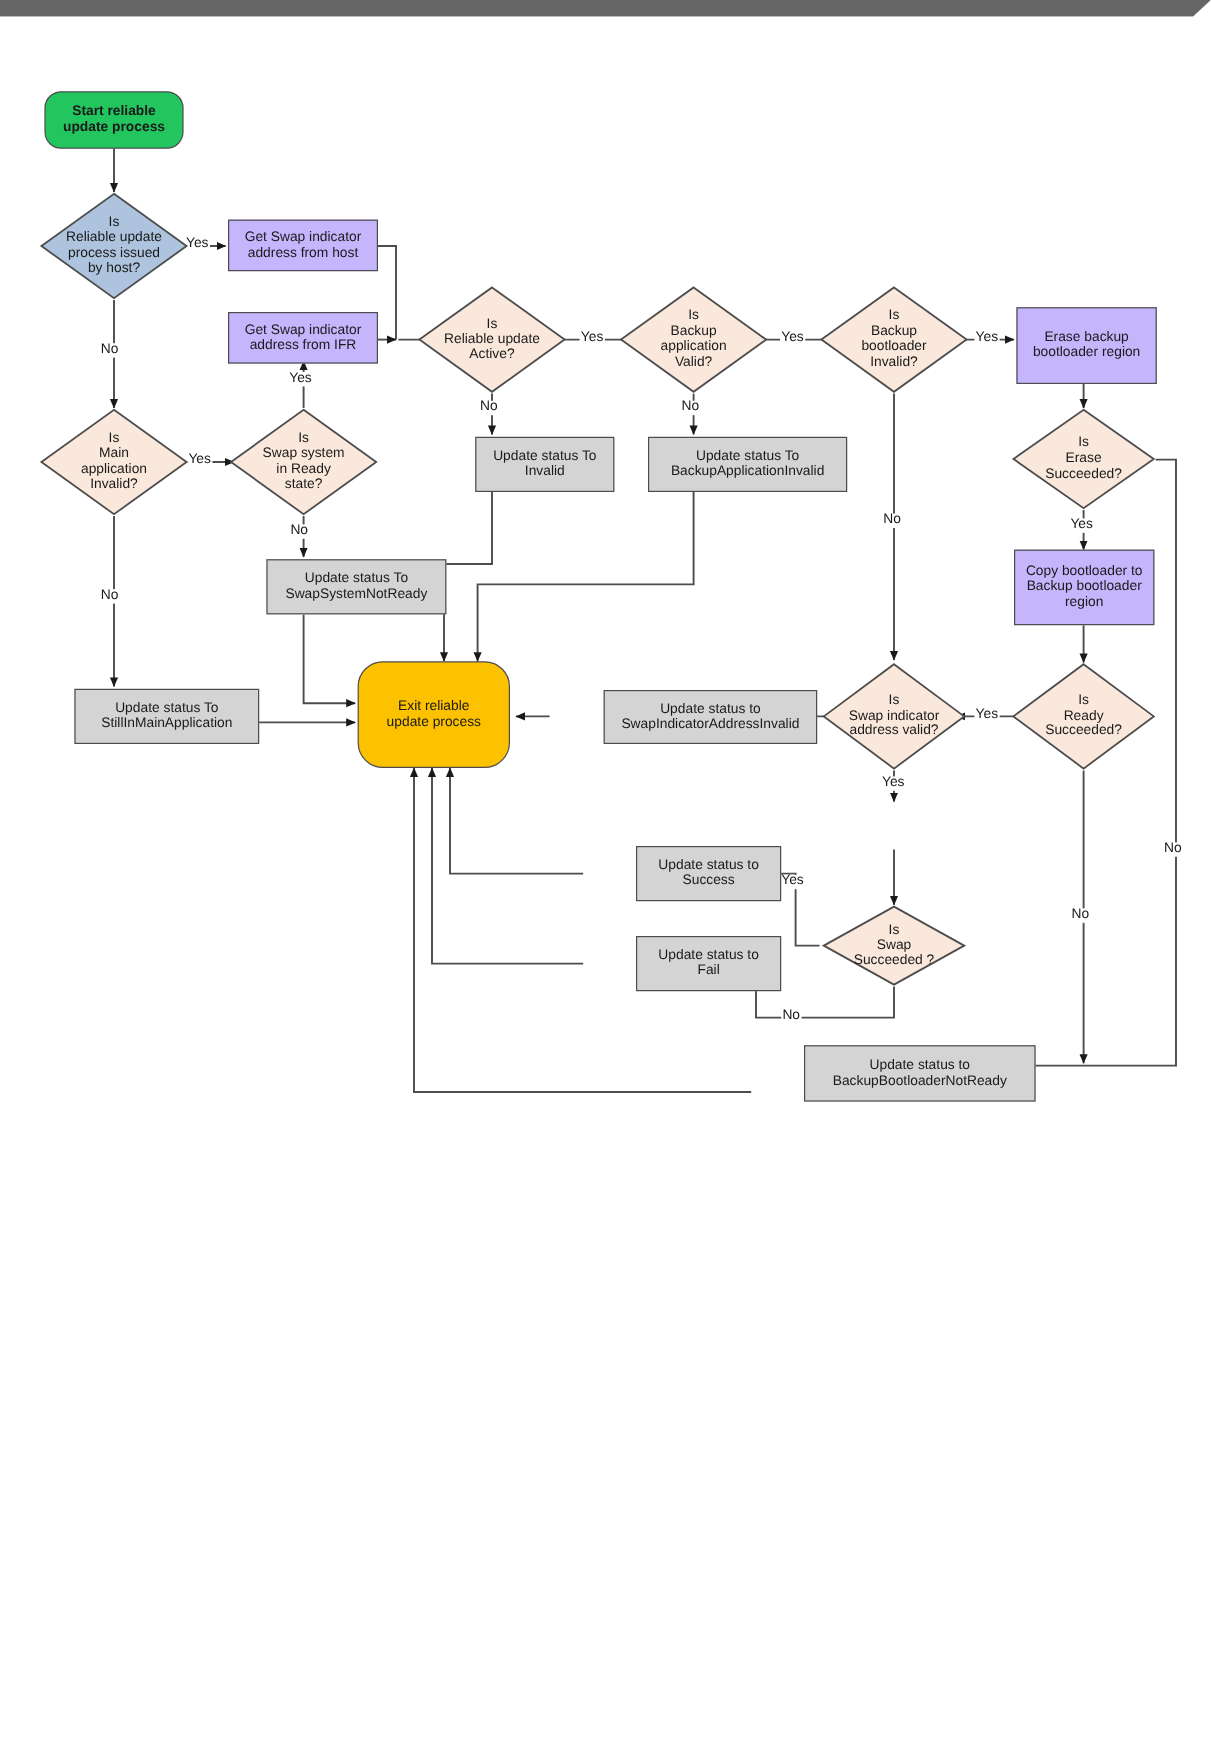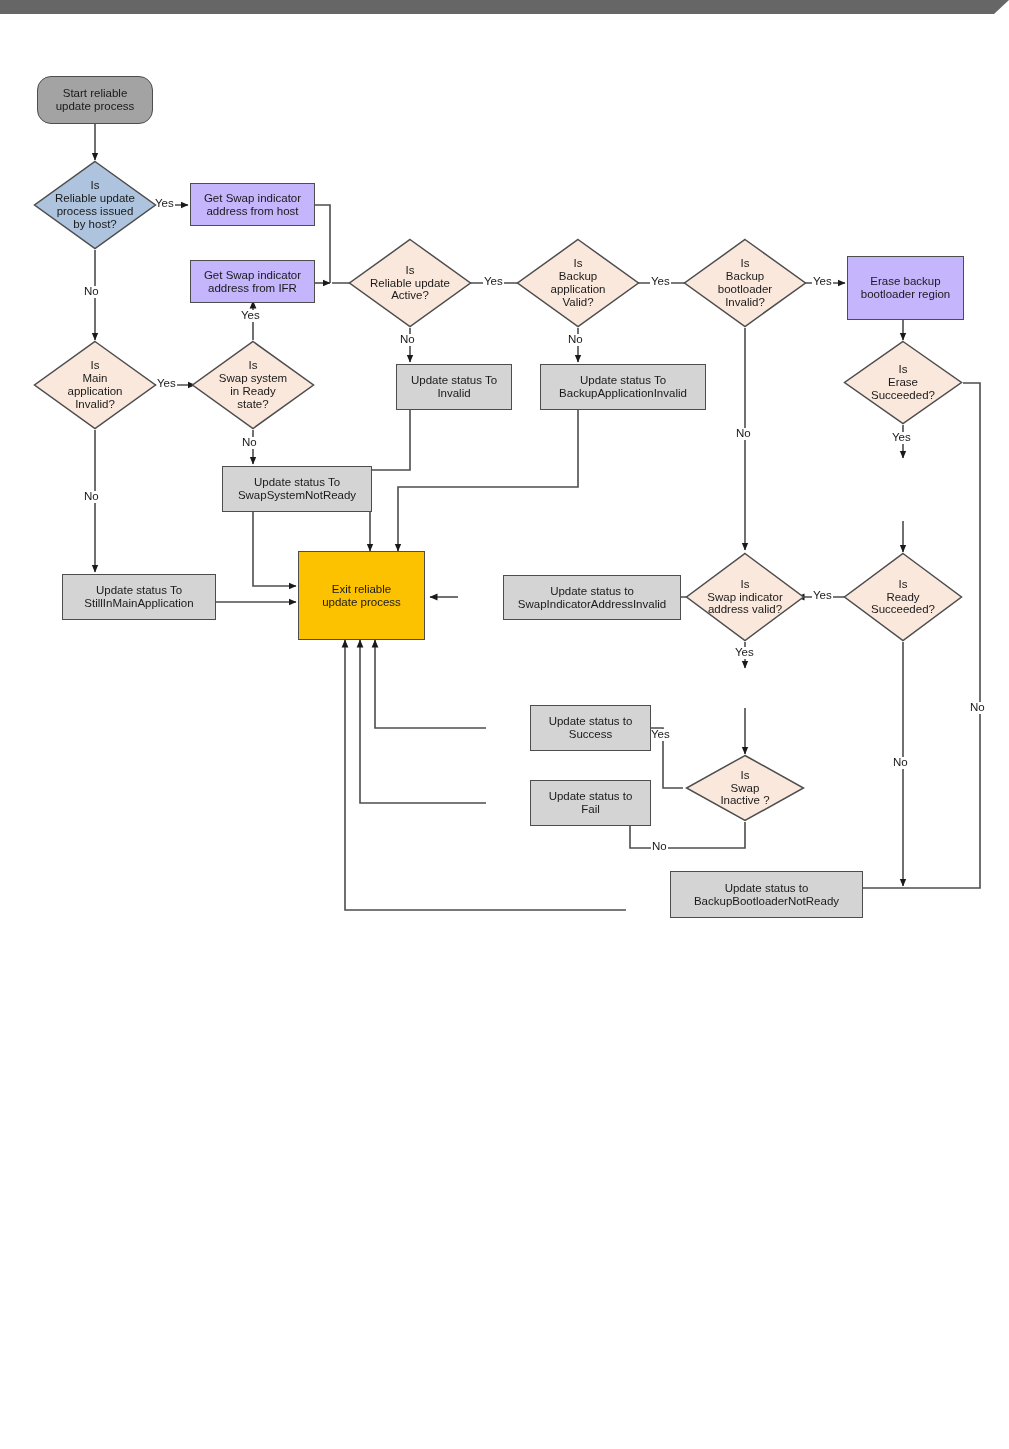--- a/index.html
+++ b/index.html
@@ -7,21 +7,21 @@
   body{font-family:"Liberation Sans", sans-serif;}
   #page{position:relative;width:1009px;height:1449px;background:#ffffff;overflow:hidden;}
   #topbar{position:absolute;left:0;top:0;width:1009px;height:14px;background:#666666;
           clip-path:polygon(0 0, 1009px 0, 994px 14px, 0 14px);}
   .node{position:absolute;box-sizing:border-box;display:flex;align-items:center;
         justify-content:center;text-align:center;color:#1a1a1a;line-height:1.12;
         font-size:11.5px;}
   .rect{border:1.3px solid #4d4d4d;background:#c4b5fd;}
   .gray{border:1.3px solid #4d4d4d;background:#d4d4d4;margin-left:44px;}
   .orange{border:1.3px solid #4d4d4d;background:#fcc200;}
-  .term{border:1.3px solid #4d4d4d;background:#a3a3a3;border-radius:14px;}
+  .term{border:1.3px solid #4d4d4d;background:#22c55e;border-radius:14px;font-weight:bold;}
   .diamond{background:transparent;border:none;}
   .diamond .dshape{position:absolute;left:0;top:0;width:100%;height:100%;}
   .diamond .dtext{position:relative;z-index:2;width:100%;padding:0 8px;box-sizing:border-box;}
   svg.edges{position:absolute;left:0;top:0;width:1009px;height:1449px;pointer-events:none;}
   .elabel{position:absolute;font-size:11.5px;color:#1a1a1a;background:#ffffff;
           padding:0 1px;white-space:nowrap;line-height:1;}
 </style>
 </head>
 <body>
 
@@ -246,33 +246,38 @@
     <svg class="dshape" viewBox="0 0 120 85" preserveAspectRatio="none">
       <polygon points="60,1.5 118.5,42.5 60,83.5 1.5,42.5" fill="#fae8dc" stroke="#4d4d4d" stroke-width="1.5"></polygon>
     </svg>
     <div class="dtext">
       <div>Is</div>
       <div>Erase</div>
       <div>Succeeded?</div>
     </div>
   </div>
 
+  <div class="node rect" style="left:845px;top:458px;width:117px;height:63px;flex-direction:column;">
+    <span>Copy bootloader to</span>
+    <span>Backup bootloader</span>
+    <span>region</span>
+  </div>
 
   <div class="node diamond" style="left:843px;top:552px;width:120px;height:90px;">
     <svg class="dshape" viewBox="0 0 120 90" preserveAspectRatio="none">
       <polygon points="60,1.5 118.5,45 60,88.5 1.5,45" fill="#fae8dc" stroke="#4d4d4d" stroke-width="1.5"></polygon>
     </svg>
     <div class="dtext">
       <div>Is</div>
       <div>Ready</div>
       <div>Succeeded?</div>
     </div>
   </div>
 
-  <div class="node orange" style="left:298px;top:551px;width:127px;height:89px;flex-direction:column;">
+  <div class="node orange" style="left:298px;top:551px;width:127px;height:89px;flex-direction:column;border-radius:21px;">
     <span>Exit reliable</span>
     <span>update process</span>
   </div>
 
   <div class="node gray" style="left:459px;top:575px;width:178px;height:45px;flex-direction:column;">
     <span>Update status to</span>
     <span>SwapIndicatorAddressInvalid</span>
   </div>
 
   <div class="node diamond" style="left:685px;top:552px;width:120px;height:90px;">
@@ -287,21 +292,21 @@
   </div>
 
 
   <div class="node diamond" style="left:685px;top:754px;width:120px;height:68px;">
     <svg class="dshape" viewBox="0 0 120 68" preserveAspectRatio="none">
       <polygon points="60,1.5 118.5,34 60,66.5 1.5,34" fill="#fae8dc" stroke="#4d4d4d" stroke-width="1.5"></polygon>
     </svg>
     <div class="dtext">
       <div>Is</div>
       <div>Swap</div>
-      <div>Inactive ?</div>
+      <div>Succeeded ?</div>
     </div>
   </div>
 
   <div class="node gray" style="left:486px;top:705px;width:121px;height:46px;flex-direction:column;">
     <span>Update status to</span>
     <span>Success</span>
   </div>
 
   <div class="node gray" style="left:486px;top:780px;width:121px;height:46px;flex-direction:column;">
     <span>Update status to</span>

